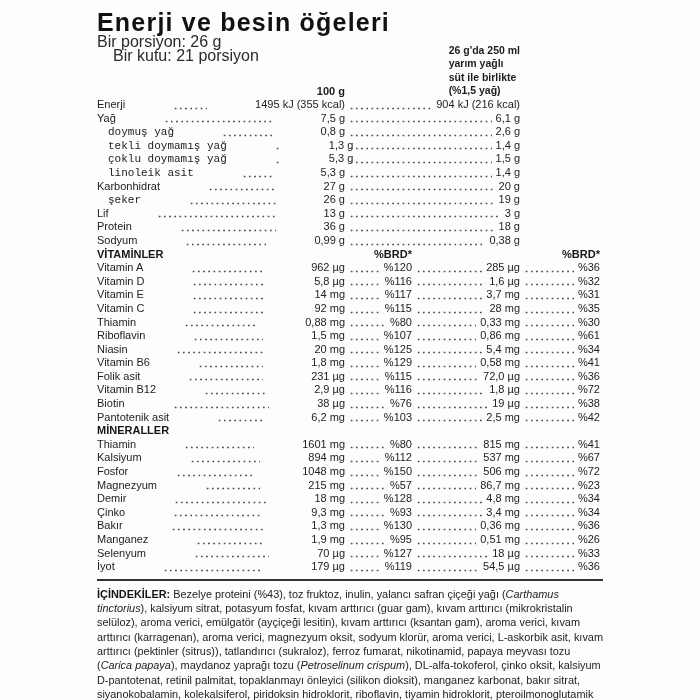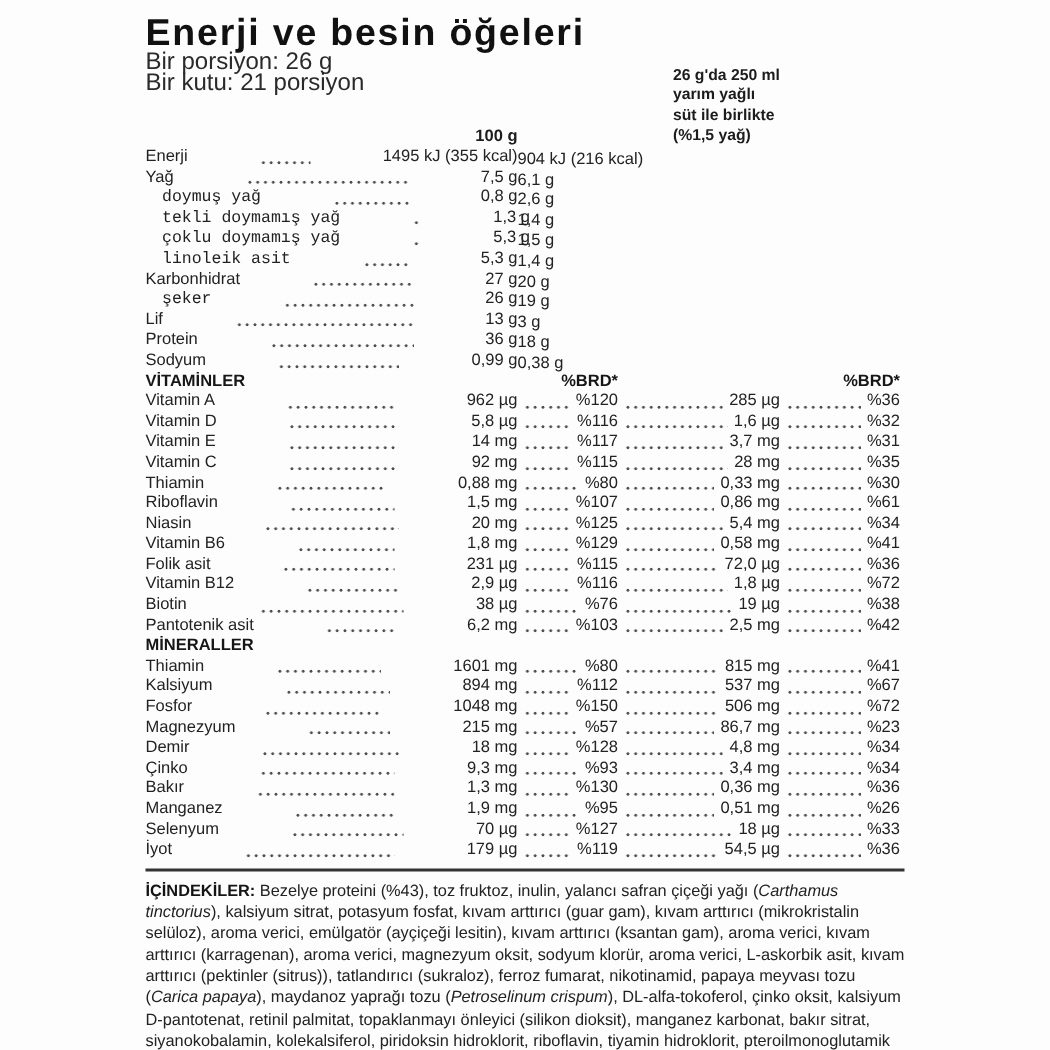--- a/index.html
+++ b/index.html
@@ -8,36 +8,36 @@
     font-family:"Liberation Sans","DejaVu Sans",sans-serif;color:#222;
     -webkit-font-smoothing:antialiased;
   }
   #sheet{position:absolute;left:97px;top:8px;width:506px;}
 
   
   .head{position:relative;height:90px;}
   .title{font-size:25px;font-weight:bold;letter-spacing:1.2px;color:#111;white-space:nowrap;}
   .serv{font-size:16px;line-height:14px;color:#2a2a2a;position:absolute;left:0;text-align:right;}
   .s1{top:27px;}
-  .s2{top:41px;}
+  .s2{top:41px;margin-left:16px;}
   .milk-head{
     position:absolute;right:83px;top:36px;text-align:left;
     font-weight:bold;font-size:10.5px;line-height:13.4px;white-space:pre-line;color:#1c1c1c;
   }
   .g100-head{position:absolute;right:258px;bottom:1px;font-weight:bold;font-size:11px;color:#1c1c1c;}
 
   
   #table{width:506px;}
   .row{display:flex;font-size:11px;line-height:13.6px;height:13.6px;white-space:nowrap;}
   .seg{display:flex;align-items:baseline;min-width:0;}
   .seg1{width:248px;gap:44px;}
   .seg2{width:67px;}
   .seg3{width:108px;}
   .seg4{width:80px;}
-  .segM{width:175px;flex-direction:column;}
+  .segM{width:175px;}
   .seg.end{justify-content:flex-end;text-align:right;}
   .lbl{white-space:nowrap;}
   .ind{padding-left:11px;font-family:Liberation Mono, monospace;}
   .val{white-space:nowrap;}
   .dots{
     flex:1;align-self:flex-end;height:3px;margin:0 4px 2px 4px;min-width:6px;
     background-image:radial-gradient(circle,#4c4c4c 0.9px,rgba(0,0,0,0) 1.15px);
     background-size:5.2px 3px;background-position:0 60%;background-repeat:repeat-x;
   }
   .row.section{font-weight:bold;color:#161616;}

